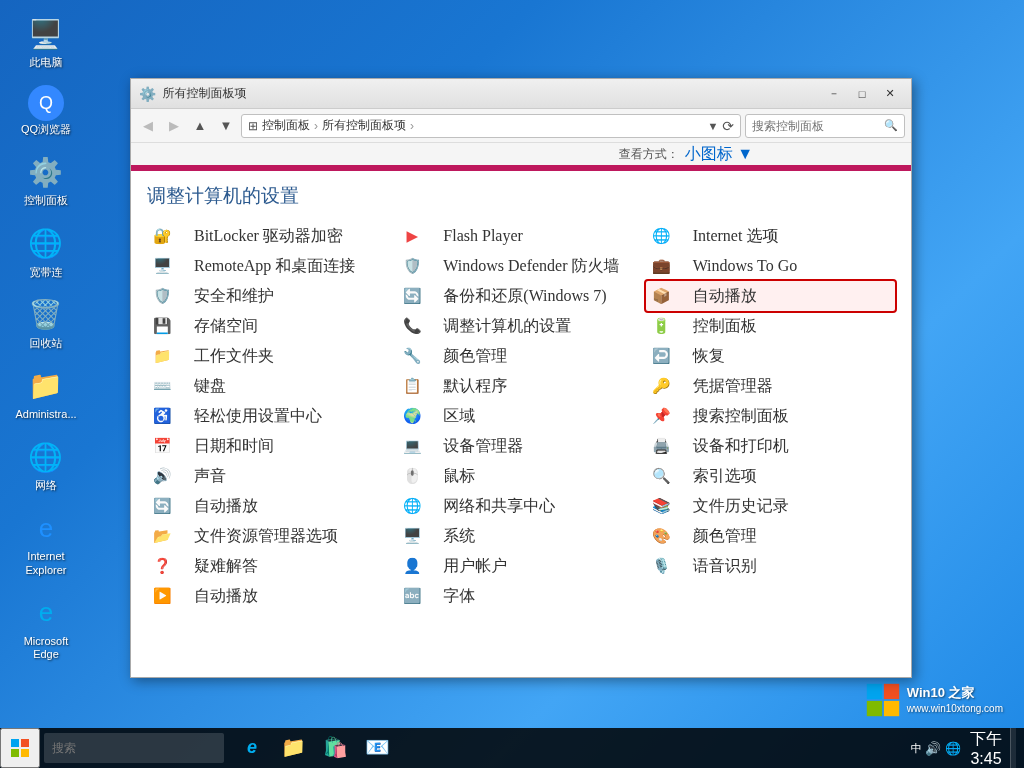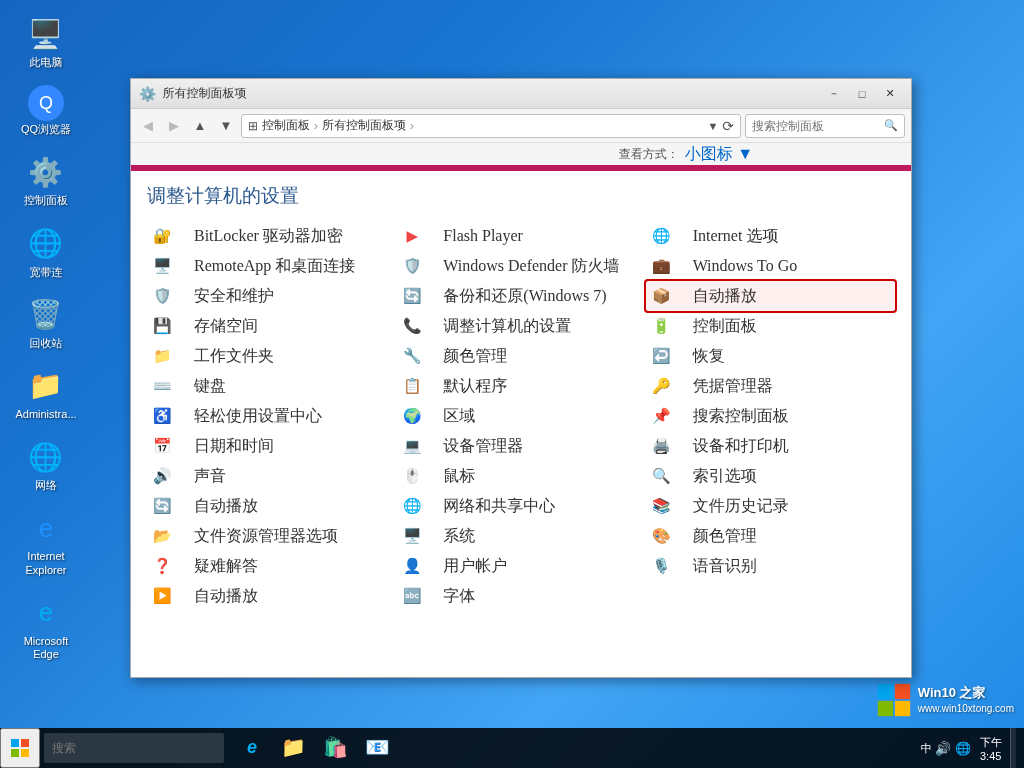--- a/index.html
+++ b/index.html
@@ -119,21 +119,21 @@
       display: flex;
       align-items: center;
       height: 40px;
       padding-right: 8px;
       gap: 8px;
     }
 
     .watermark {
       position: absolute;
       bottom: 50px;
-      right: 10px;
+      right: 21px;
       display: flex;
       align-items: center;
       gap: 6px;
     }
     .watermark-logo {
       width: 36px;
       height: 36px;
     }
     .watermark-text {
       color: white;
@@ -332,22 +332,22 @@
 
     .cp-item-label {
       font-size: 16px;
       color: #333;
       line-height: 1.2;
       margin-left: 15px;
     }
 
     .taskbar-clock {
       color: white;
-      font-size: 11px;
-      text-align: left;
+      font-size: 16px;
+      text-align: center;
     }
 
     .taskbar-tray {
       display: flex;
       align-items: center;
       gap: 4px;
       color: white;
       font-size: 12px;
     }
 

